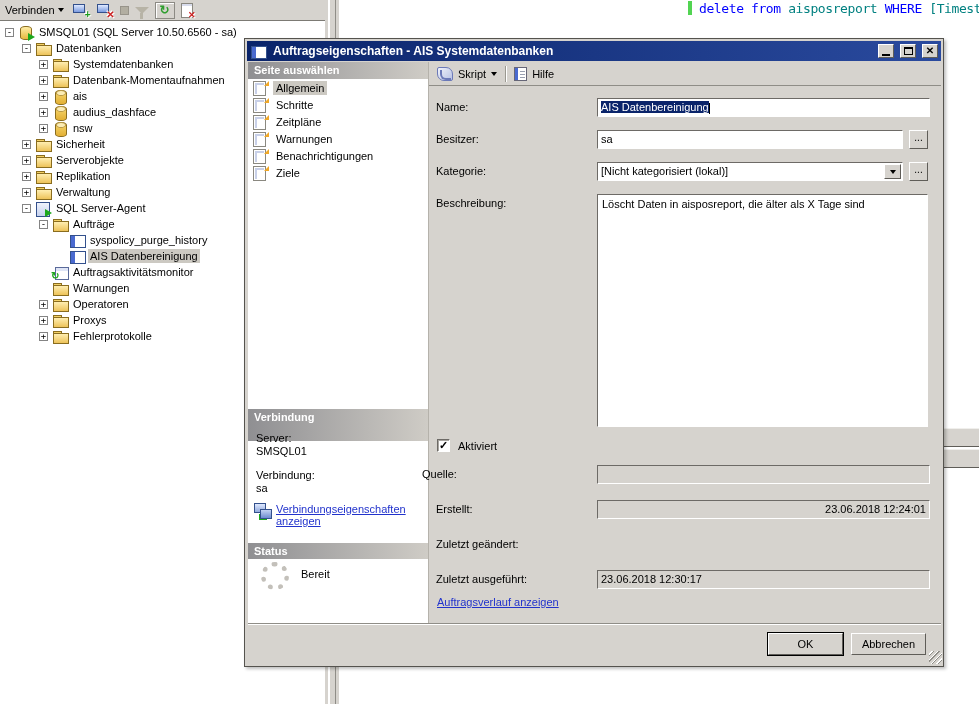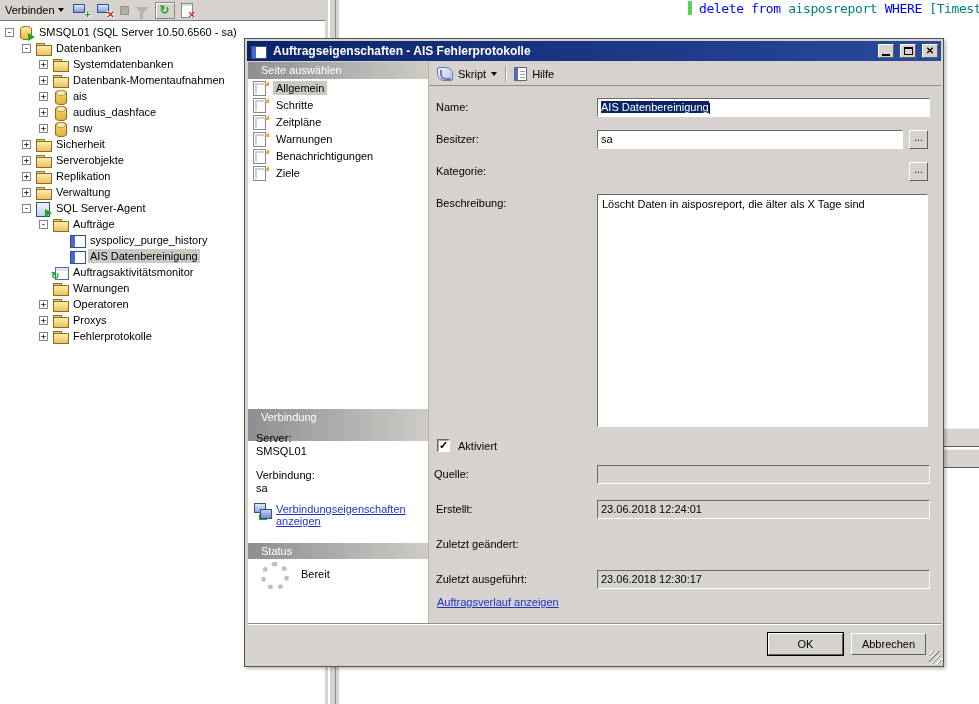--- a/index.html
+++ b/index.html
@@ -69,21 +69,21 @@
   #dlg-title { left:2px; top:2px; width:694px; height:20px; background:linear-gradient(to right,#0a246a,#2a4a9e);
                display:flex; align-items:center; padding:0 3px; gap:4px; }
   #dlg-title .ticon { height:14px; }
   #dlg-title-text { color:#fff; font-weight:bold; font-size:12px; flex:1; white-space:nowrap; overflow:hidden; }
   .cap-btn { width:16px; height:14px; background:#d6d3ce; border:1px solid; border-color:#fff #5f5d58 #5f5d58 #fff;
              display:flex; align-items:center; justify-content:center; margin-left:2px; position:relative; }
   .glyph-min { width:8px; height:2px; background:#000; margin-top:8px; }
   .glyph-max { width:9px; height:8px; border:1px solid #000; border-top-width:2px; }
   .glyph-close { font-size:10px; font-weight:bold; line-height:10px; }
 
-  .panel-header { background:linear-gradient(to right,#8f8f92,#cfccc6); color:#fff; font-weight:normal; line-height:16px; padding-left:13px; }
+  .panel-header { background:linear-gradient(to right,#8f8f92,#cfccc6); color:#fff; font-weight:bold; line-height:16px; padding-left:6px; }
 
   #dlg-left { left:3px; top:23px; width:181px; height:561px; background:#fff; border-right:1px solid #b5b2ab; }
   #pages-header { height:17px; }
   .page-row { height:17px; display:flex; align-items:center; padding-left:4px; white-space:nowrap; }
   .ico-page { position:relative; width:17px; height:15px; flex:none; margin-right:4px; }
   .ico-page::before { content:""; position:absolute; left:1px; top:1px; width:11px; height:13px; background:#fff; border:1px solid #8a8880;
                       box-shadow:inset 0 0 0 1px #fff, inset 3px 3px 0 0 #c8d0e8; }
   .ico-page::after { content:""; position:absolute; right:0px; top:1px; width:0; height:0;
                      border-top:5px solid #f0a828; border-left:5px solid transparent; transform:rotate(90deg); }
   .page-row .tlabel { padding:1px 3px; }
@@ -267,21 +267,21 @@
     <div id="code-line" class="abs"><span style="color: rgb(0, 0, 255);">delete from </span><span style="color: rgb(0, 128, 128);">aisposreport </span><span style="color: rgb(0, 0, 255);">WHERE </span><span style="color: rgb(0, 128, 128);">[Timestamp] </span></div>
   </div>
 
   <div id="frag1" class="abs frag"></div>
   <div id="frag2" class="abs frag"></div>
 
   <div id="dialog" class="abs">
 
     <div id="dlg-title" class="abs">
       <span class="ticon ti-job"></span>
-      <span id="dlg-title-text">Auftragseigenschaften - AIS Fehlerprotokolle</span>
+      <span id="dlg-title-text">Auftragseigenschaften - AIS Systemdatenbanken</span>
       <span class="cap-btn">
           <span class="glyph-min"></span>
         </span>
       <span class="cap-btn">
           <span class="glyph-max"></span>
         </span>
       <span class="cap-btn">
           <span class="glyph-close">✕</span>
         </span>
     </div>
@@ -344,35 +344,41 @@
       <span class="sel-text">AIS Datenbereinigung</span><span class="cursor-bar"></span>
     </div>
 
     <span class="flabel" style="left:191px; top:94px;">Besitzer:</span>
     <div class="field sunken" style="left:352px; top:91px; width:306px;">
       <span>sa</span>
     </div>
     <span class="mini-btn" style="left:664px; top:91px;">...</span>
 
     <span class="flabel" style="left:191px; top:126px;">Kategorie:</span>
+    <div class="field sunken" style="left:352px; top:123px; width:306px;">
+      <span>[Nicht kategorisiert (lokal)]</span>
+      <span class="combo-arrow">
+          <span class="caret-down"></span>
+        </span>
+    </div>
     <span class="mini-btn" style="left:664px; top:123px;">...</span>
 
     <span class="flabel" style="left:191px; top:158px;">Beschreibung:</span>
     <div id="desc-area" class="sunken">Löscht Daten in aisposreport, die älter als X Tage sind</div>
 
     <span class="checkbox" style="left:192px; top:400px;">✓</span>
     <span class="flabel" style="left:213px; top:401px;">Aktiviert</span>
 
-    <span class="flabel" style="left:189px; top:429px;">Quelle:</span>
+    <span class="flabel" style="left:177px; top:429px;">Quelle:</span>
     <div class="field sunken disabled" style="left:352px; top:426px; width:333px;">
       <span></span>
     </div>
 
     <span class="flabel" style="left:191px; top:464px;">Erstellt:</span>
-    <div class="field sunken disabled" style="left:352px; top:461px; width:333px;">
+    <div class="field sunken disabled" style="left:352px; top:461px; width:333px;text-align:right;">
       <span>23.06.2018 12:24:01</span>
     </div>
 
     <span class="flabel" style="left:191px; top:499px;">Zuletzt geändert:</span>
 
     <span class="flabel" style="left:191px; top:534px;">Zuletzt ausgeführt:</span>
     <div class="field sunken disabled" style="left:352px; top:531px; width:333px;">
       <span>23.06.2018 12:30:17</span>
     </div>
 

